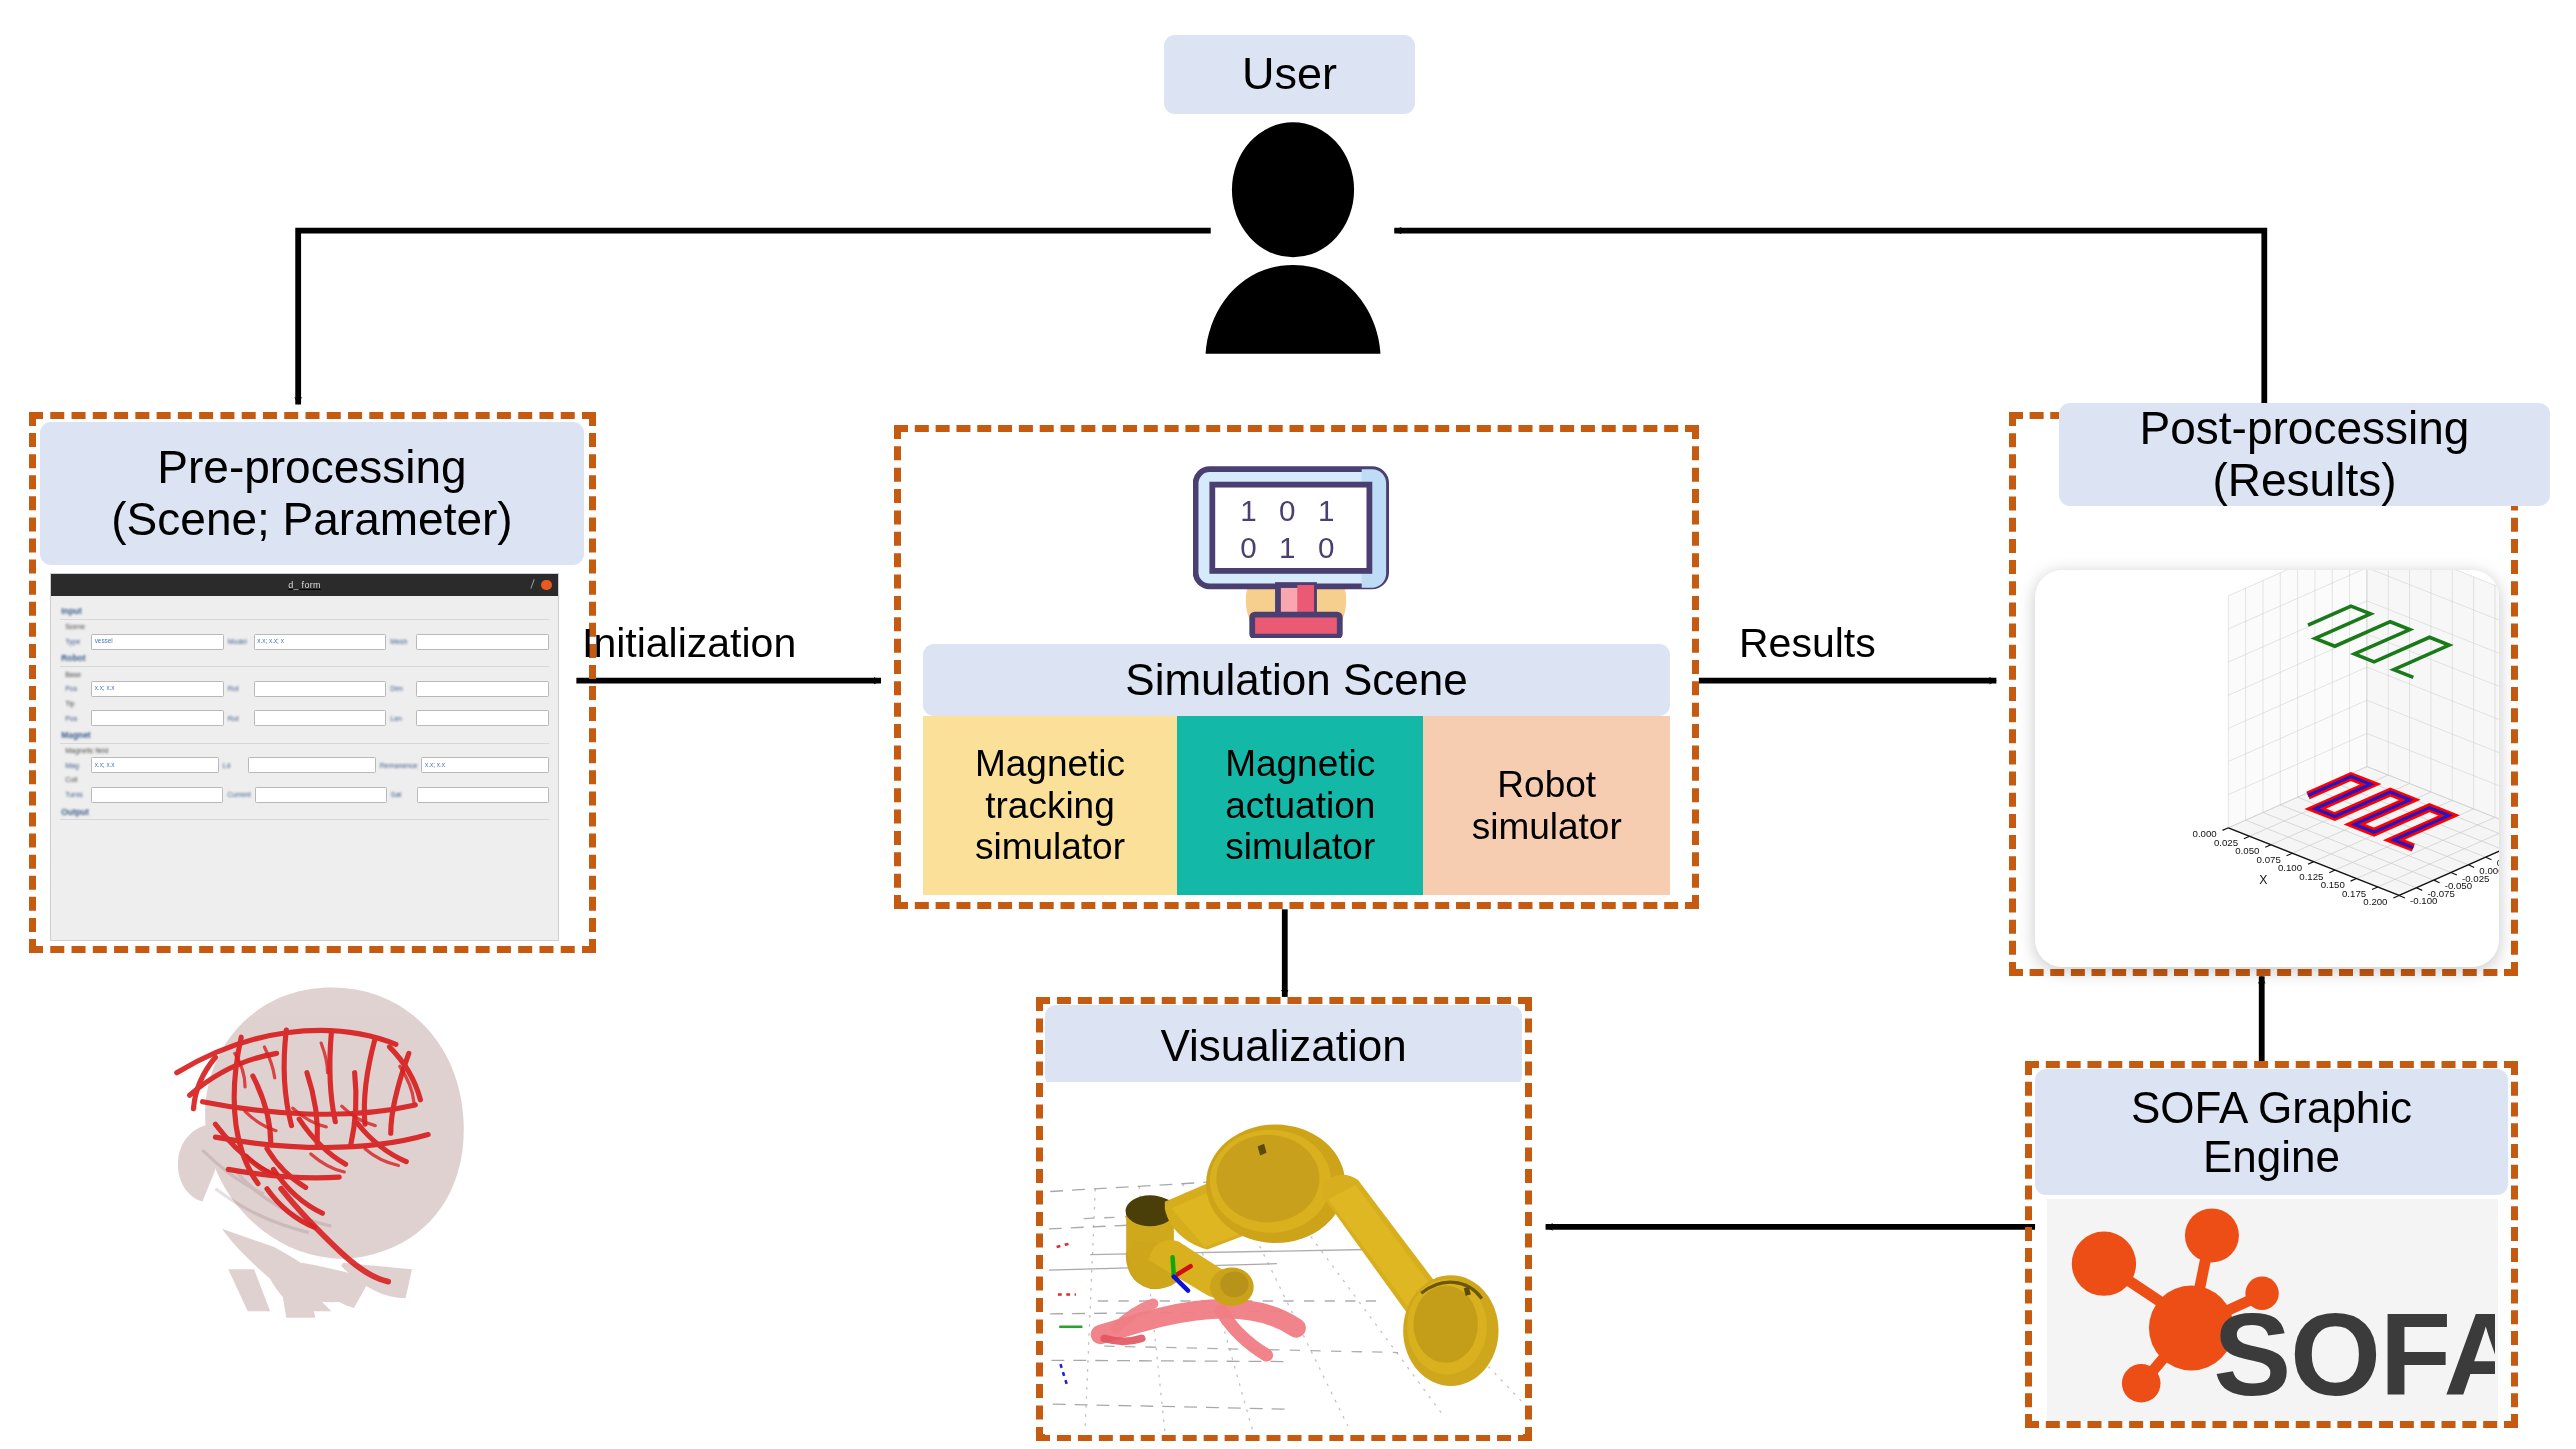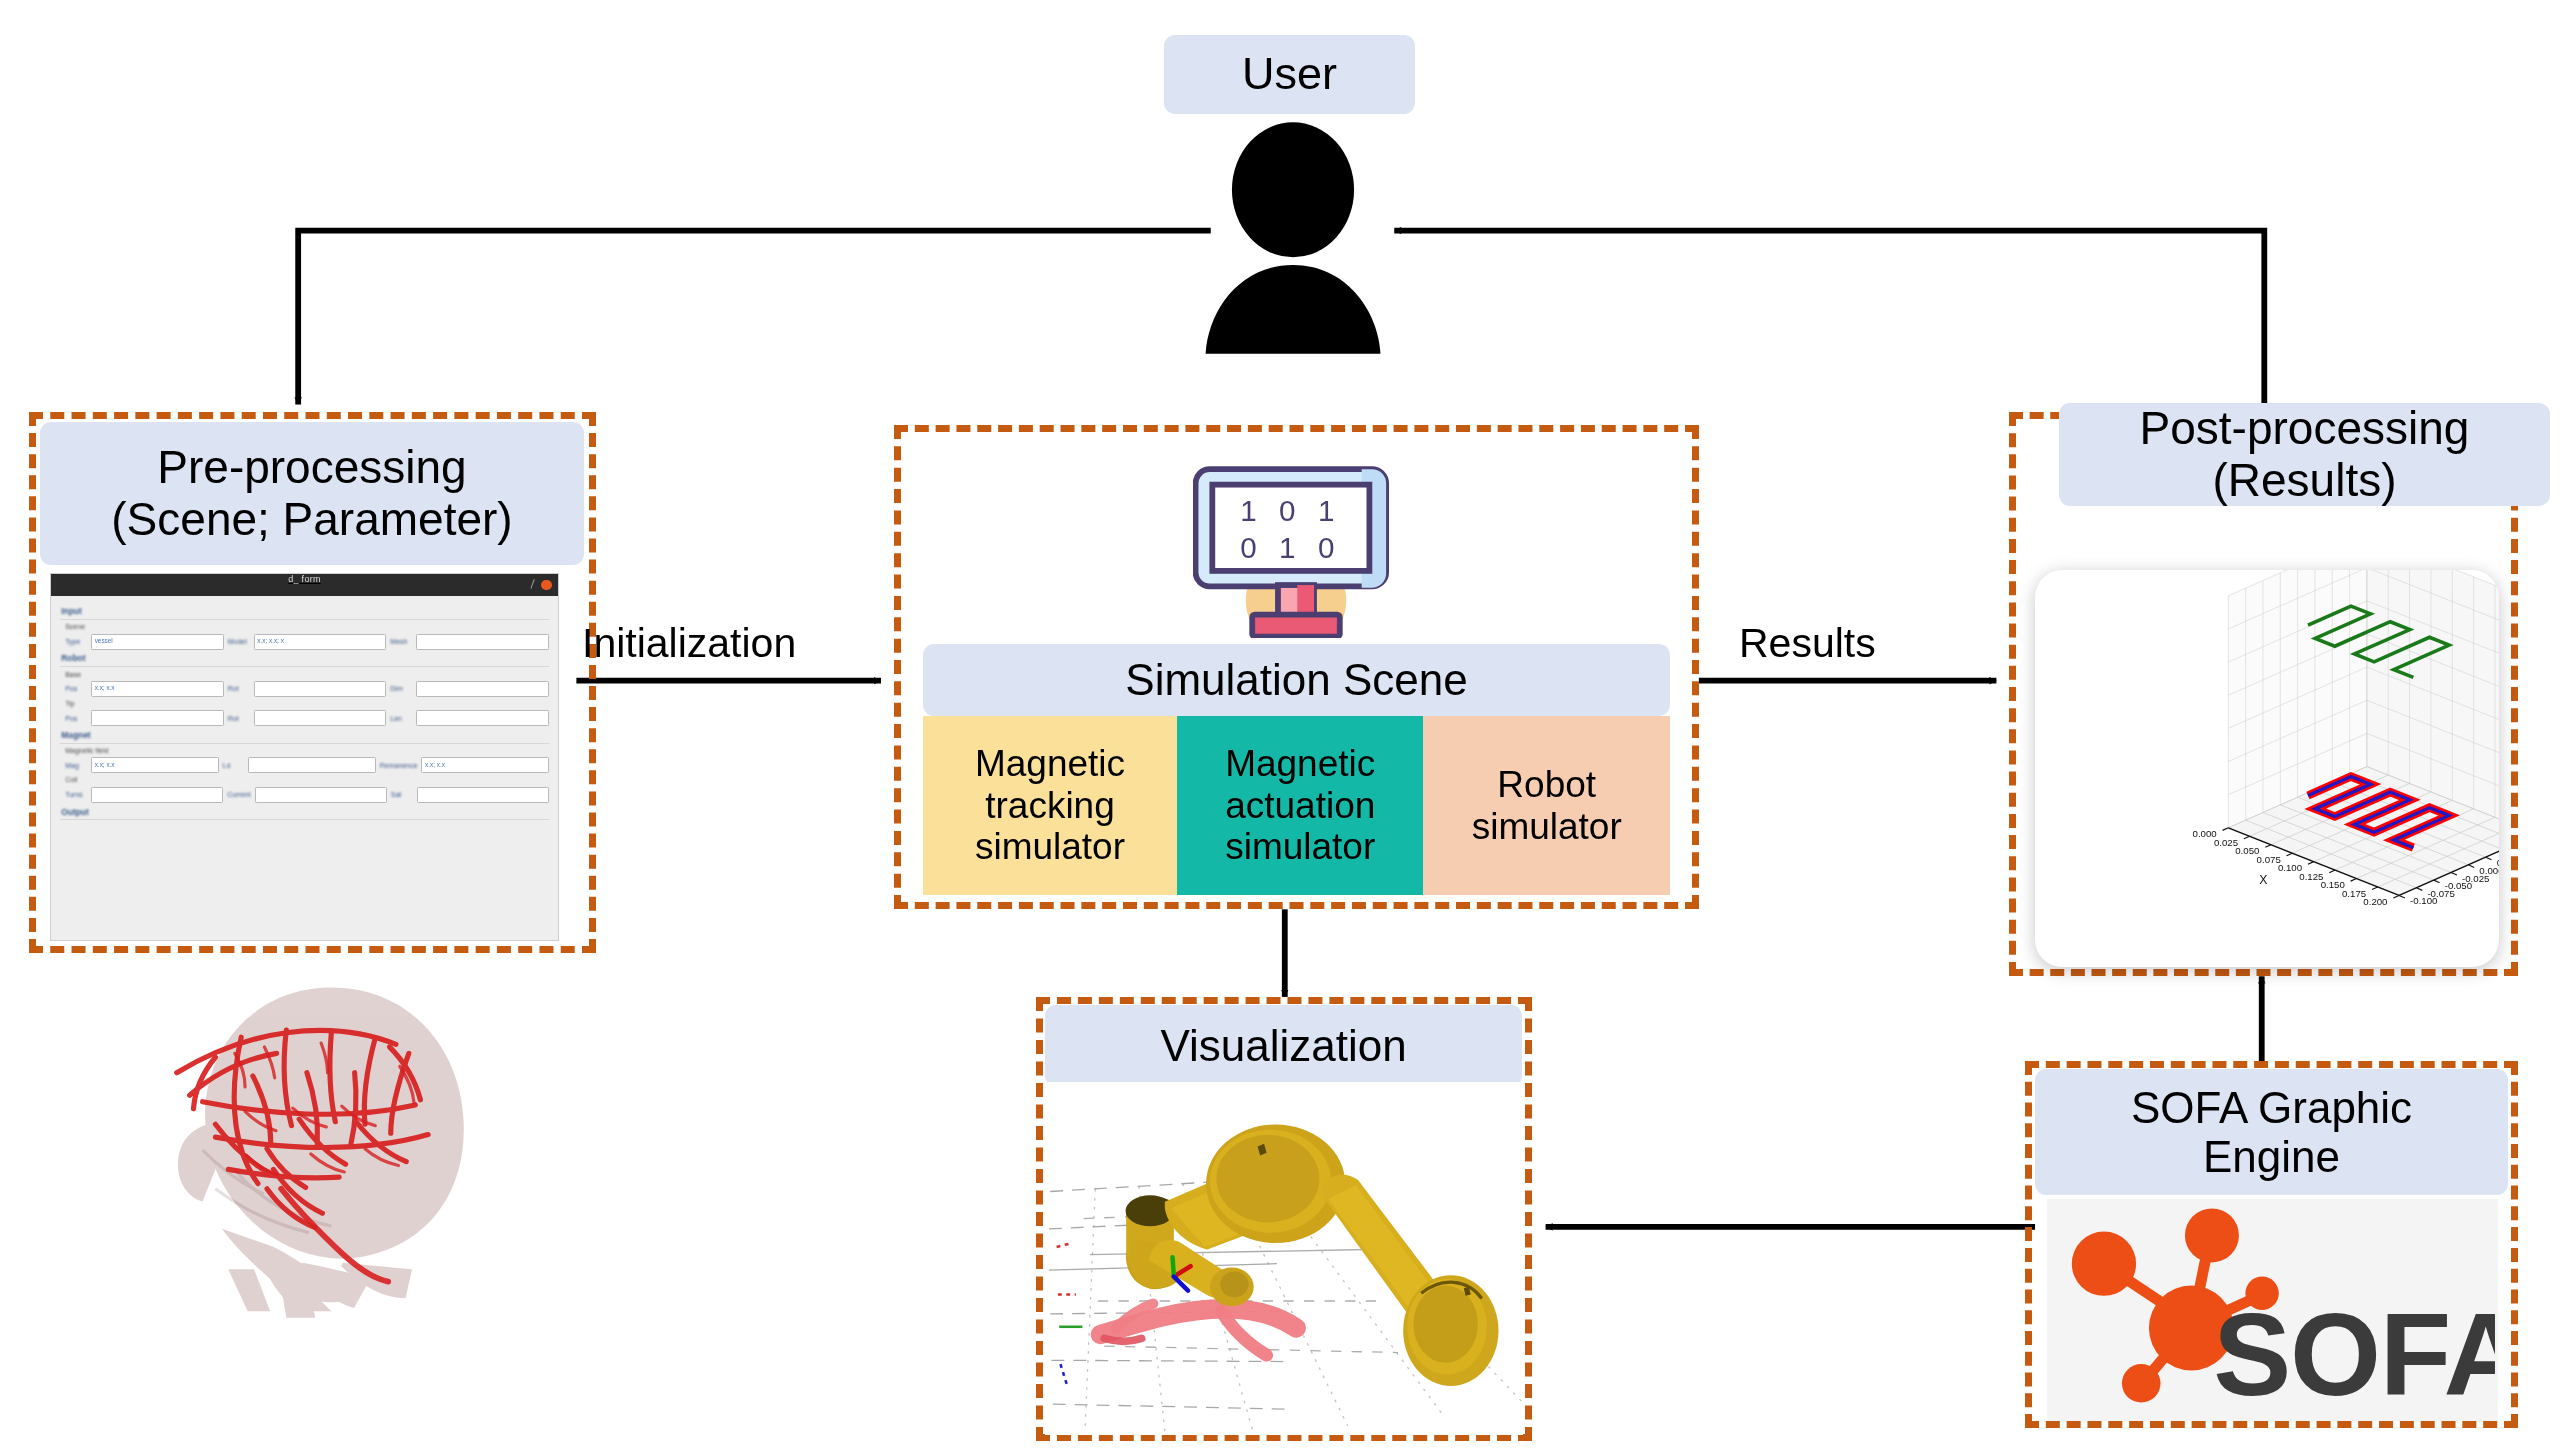--- a/index.html
+++ b/index.html
@@ -27,21 +27,21 @@
 
   
   .simrow{display:flex;width:100%;}
   .simcell{
     display:flex;align-items:center;justify-content:center;text-align:center;
     font-size:37px;line-height:1.12;box-sizing:border-box;padding:3.9px 2.6px;
   }
 
   
   .gui{background:#eeeeee;border:0.6px solid #cfcfcf;box-sizing:border-box;overflow:hidden;}
-  .gui-title{height:22px;background:#2b2b2b;display:flex;align-items:flex-start;justify-content:center;position:relative;text-decoration:underline;}
+  .gui-title{height:22px;background:#2b2b2b;display:flex;align-items:center;justify-content:center;position:relative;text-decoration:underline;}
   .gui-title .tt{color:#dcdcdc;font-size:9px;filter:blur(0.7px);letter-spacing:0.3px;}
   .gui-title .dot{position:absolute;right:6.4px;top:5.8px;width:10.3px;height:10.3px;border-radius:50%;background:#e8591f;}
   .gui-title .slash{position:absolute;right:24.5px;top:5.2px;width:1.3px;height:10.3px;background:#9a9a9a;transform:rotate(20deg);}
   .gui-body{padding:6.4px 9px;}
   .sec{font-size:8.4px;color:#3b5a8c;filter:blur(0.8px);margin:3.9px 0 2.6px 1.3px;font-weight:700;}
   .sub{font-size:7px;color:#4a4a4a;filter:blur(0.8px);margin:3.2px 0 1.9px 5.2px;}
   .hr{height:0.6px;background:#d7d7d7;margin:2.6px 0 3.9px 0;}
   .frow{display:flex;align-items:center;gap:3.9px;margin:3.2px 0 3.2px 5.2px;}
   .flab{font-size:7px;color:#3b5a8c;filter:blur(0.8px);white-space:nowrap;min-width:22px;}
   .finp{flex:1;height:14px;background:#fff;border:0.6px solid #b9b9b9;border-radius:1.3px;position:relative;}

